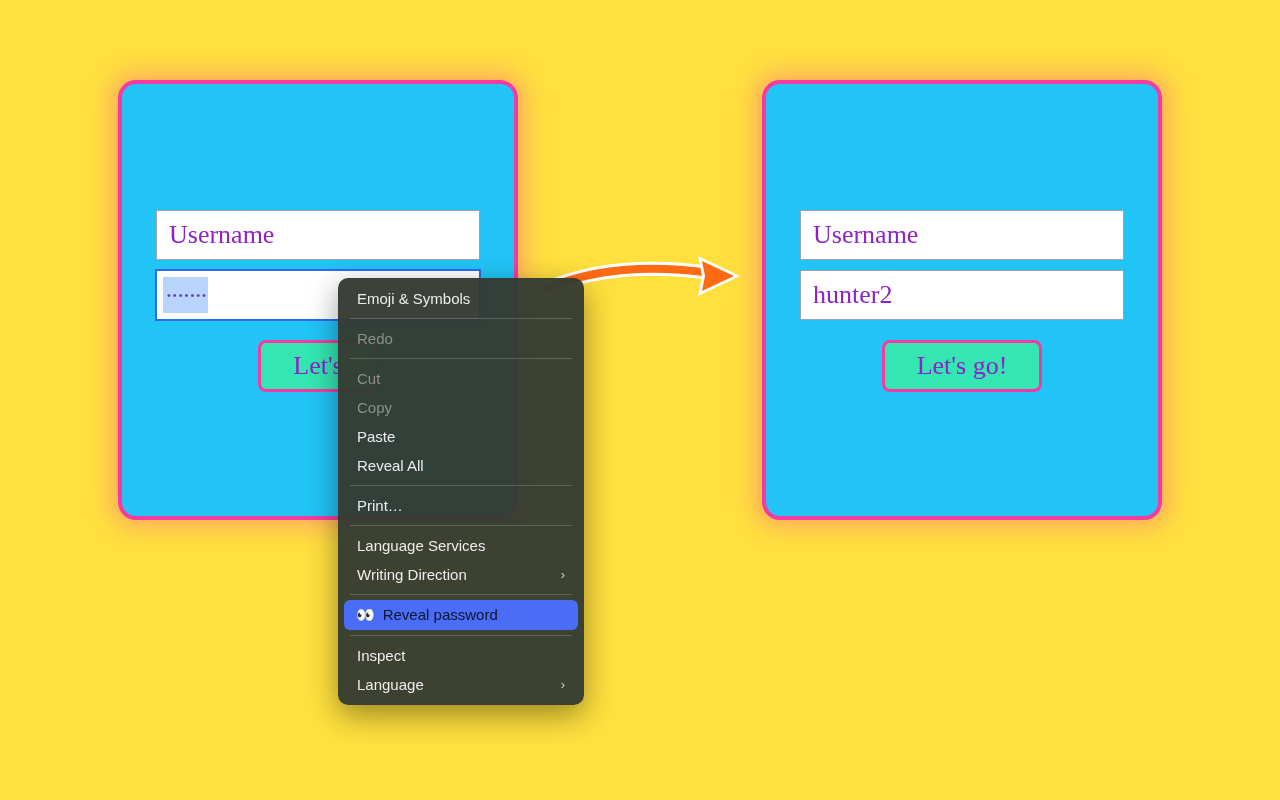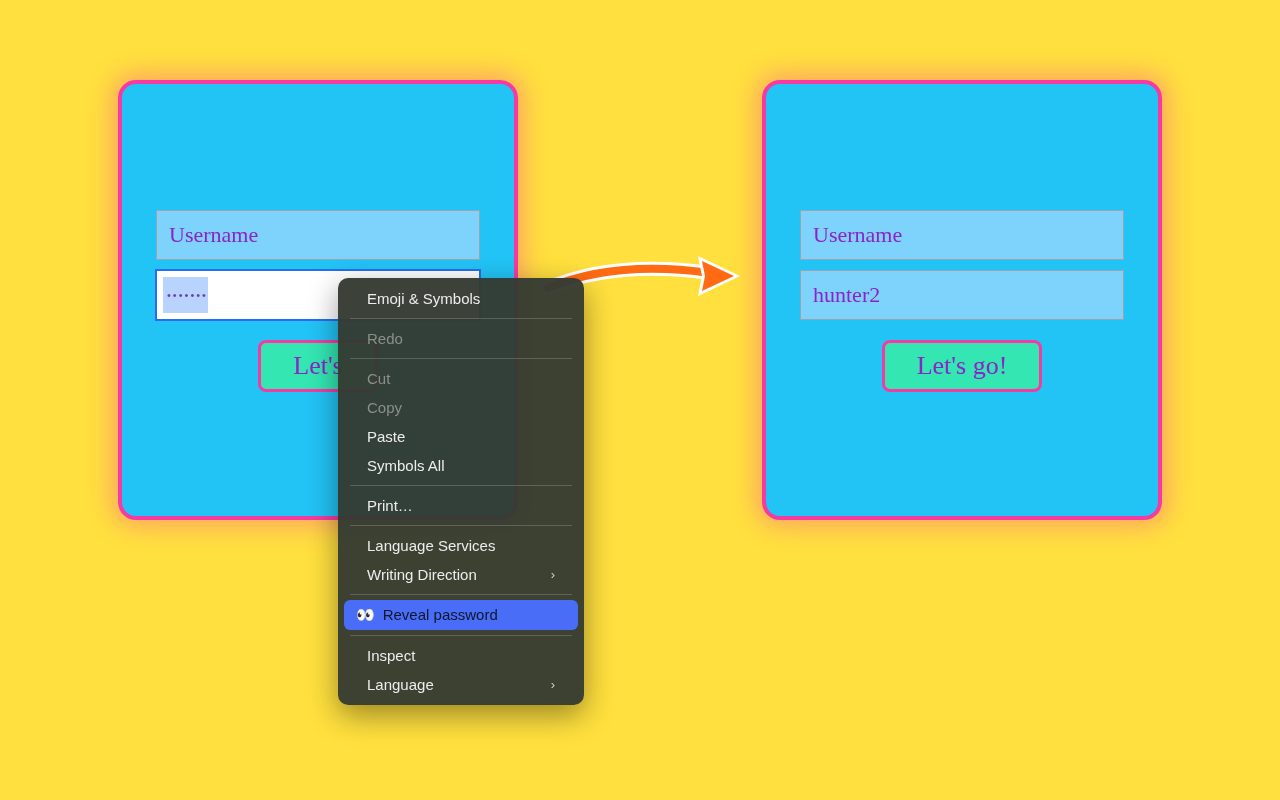--- a/index.html
+++ b/index.html
@@ -21,25 +21,25 @@
     box-shadow: 0 0 25px 6px rgba(247,58,163,0.35);
     padding: 34px;
   }
   .panel-left { left: 118px; top: 80px; }
   .panel-right { left: 762px; top: 80px; }
   .fields { margin-top: 92px; }
   .text-input {
     display: block;
     width: 100%;
     height: 50px;
-    background: #7dd3fc;
+    background: #ffffff;
     border: 1px solid #9ca3af;
     margin-bottom: 10px;
     font-family: "Comic Sans MS", "Bradley Hand", cursive;
-    font-size: 22px;
+    font-size: 26px;
     padding: 0 12px;
     color: #8e22c9;
   }
   .text-input::placeholder { color: #8e22c9; }
   .pw-focused {
     outline: 2px solid #2a6bf2;
     outline-offset: -1px;
   }
   .pw-sel {
     display: inline-block;
@@ -80,21 +80,21 @@
     top: 278px;
     width: 246px;
     background: rgba(52,58,50,0.96);
     border-radius: 10px;
     padding: 6px 0;
     box-shadow: 0 10px 30px rgba(0,0,0,0.4);
     color: #ececec;
     font-size: 15px;
   }
   .cm-item {
-    padding: 6px 29px;
+    padding: 6px 19px;
     display: flex;
     align-items: center;
     justify-content: space-between;
     cursor: default;
   }
   .cm-item.disabled { color: #8a8f88; }
   .cm-item.highlight {
     background: #4a6df8;
     color: #0f172a;
     border-radius: 6px;
@@ -160,21 +160,21 @@
     <div class="cm-item disabled">
       <span><span>Cut</span></span>
     </div>
     <div class="cm-item disabled">
       <span><span>Copy</span></span>
     </div>
     <div class="cm-item">
       <span><span>Paste</span></span>
     </div>
     <div class="cm-item">
-      <span><span>Symbols All</span></span>
+      <span><span>Reveal All</span></span>
     </div>
     <div class="cm-sep"></div>
     <div class="cm-item">
       <span><span>Print…</span></span>
     </div>
     <div class="cm-sep"></div>
     <div class="cm-item">
       <span><span>Language Services</span></span>
     </div>
     <div class="cm-item">

